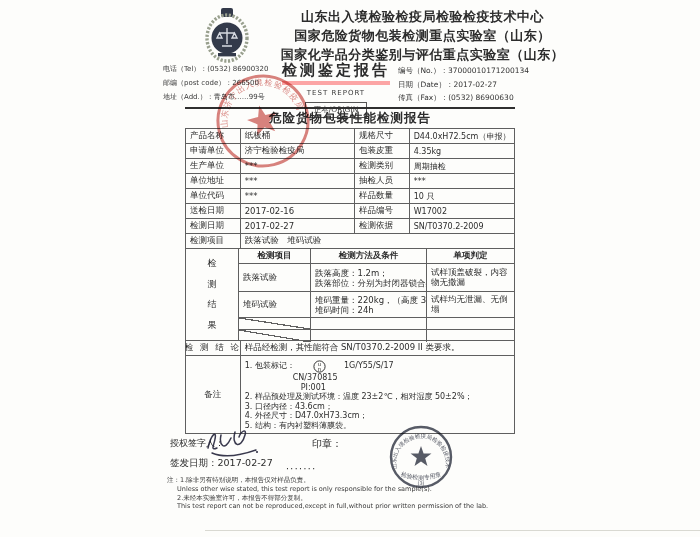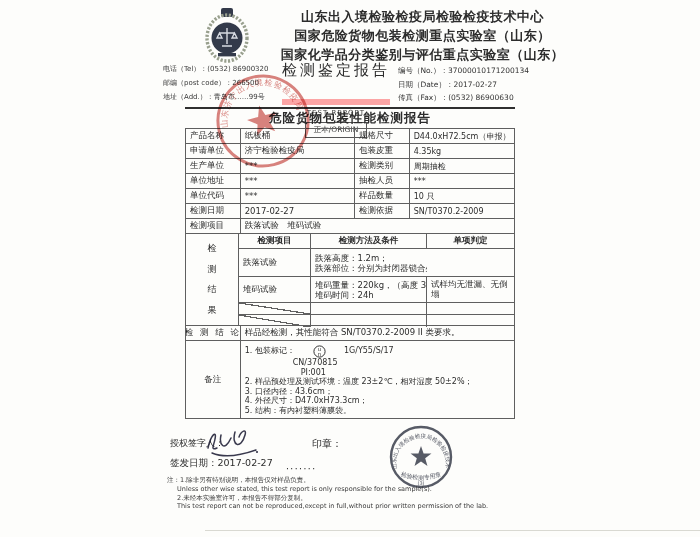--- a/index.html
+++ b/index.html
@@ -10,22 +10,22 @@
     color:#2c2c2c;
   }
   .abs{position:absolute}
   .nw{white-space:nowrap}
 
   
   .org-lines{left:230px;top:7px;width:385px;text-align:center;
     font-size:13px;font-weight:bold;line-height:19px;letter-spacing:.5px}
   .contact{left:163px;top:62px;font-size:7px;line-height:14px;color:#3a3a3a}
   .center-title{left:272px;top:60px;width:128px;text-align:center}
-  .report-title{display:inline-block;font-size:15px;font-weight:normal;letter-spacing:3px;
-    border-bottom:6px solid #fca5a5;padding-bottom:19px}
+  .report-title{display:inline-block;font-size:15px;font-weight:bold;letter-spacing:3px;
+    border-bottom:4px solid #fca5a5;padding-bottom:1px}
   .report-title-en{font-size:7px;margin-top:4px;letter-spacing:1px;color:#3a3a3a}
   .copy-badge{display:inline-block;margin-top:4px;border:1px solid #555;
     font-size:7.5px;padding:2px 8px;color:#3a3a3a}
   .meta{left:398px;top:64px;font-size:7.5px;line-height:13.5px;color:#333}
 
   .rule{left:185px;top:107px;width:330px;height:2px;background:#2f2f2f}
   .doc-title{left:185px;top:110px;width:330px;text-align:center;
     font-size:12.5px;font-weight:bold;letter-spacing:1px}
 
   
@@ -140,20 +140,26 @@
       <div class="cell c-l2">抽检人员</div>
       <div class="cell c-v2">***</div>
     </div>
     <div class="row h15">
       <div class="cell c-l1">单位代码</div>
       <div class="cell c-v1">***</div>
       <div class="cell c-l2">样品数量</div>
       <div class="cell c-v2">10 只</div>
     </div>
     <div class="row h15">
+      <div class="cell c-l1">送检日期</div>
+      <div class="cell c-v1">2017-02-16</div>
+      <div class="cell c-l2">样品编号</div>
+      <div class="cell c-v2">W17002</div>
+    </div>
+    <div class="row h15">
       <div class="cell c-l1">检测日期</div>
       <div class="cell c-v1">2017-02-27</div>
       <div class="cell c-l2">检测依据</div>
       <div class="cell c-v2">SN/T0370.2-2009</div>
     </div>
 
     <div class="row h15">
       <div class="cell c-l1">检测项目</div>
       <div class="cell items-val">跌落试验　堆码试验</div>
     </div>
@@ -170,20 +176,21 @@
           <div class="cell rc-item">检测项目</div>
           <div class="cell rc-method">检测方法及条件</div>
           <div class="cell rc-verdict">单项判定</div>
         </div>
         <div class="res-row h28">
           <div class="cell rc-item">跌落试验</div>
           <div class="cell rc-method mcell">
             <div class="nw">跌落高度：1.2m；</div>
             <div class="nw">跌落部位：分别为封闭器锁合处和平倒跌</div>
           </div>
+          <div class="cell rc-verdict vcell">试样顶盖破裂，内容物无撒漏</div>
         </div>
         <div class="res-row h26">
           <div class="cell rc-item">堆码试验</div>
           <div class="cell rc-method mcell">
             <div class="nw">堆码重量：220kg，（高度 3m）</div>
             <div class="nw">堆码时间：24h</div>
           </div>
           <div class="cell rc-verdict vcell">试样均无泄漏、无倒塌</div>
         </div>
         <div class="res-row h12">

